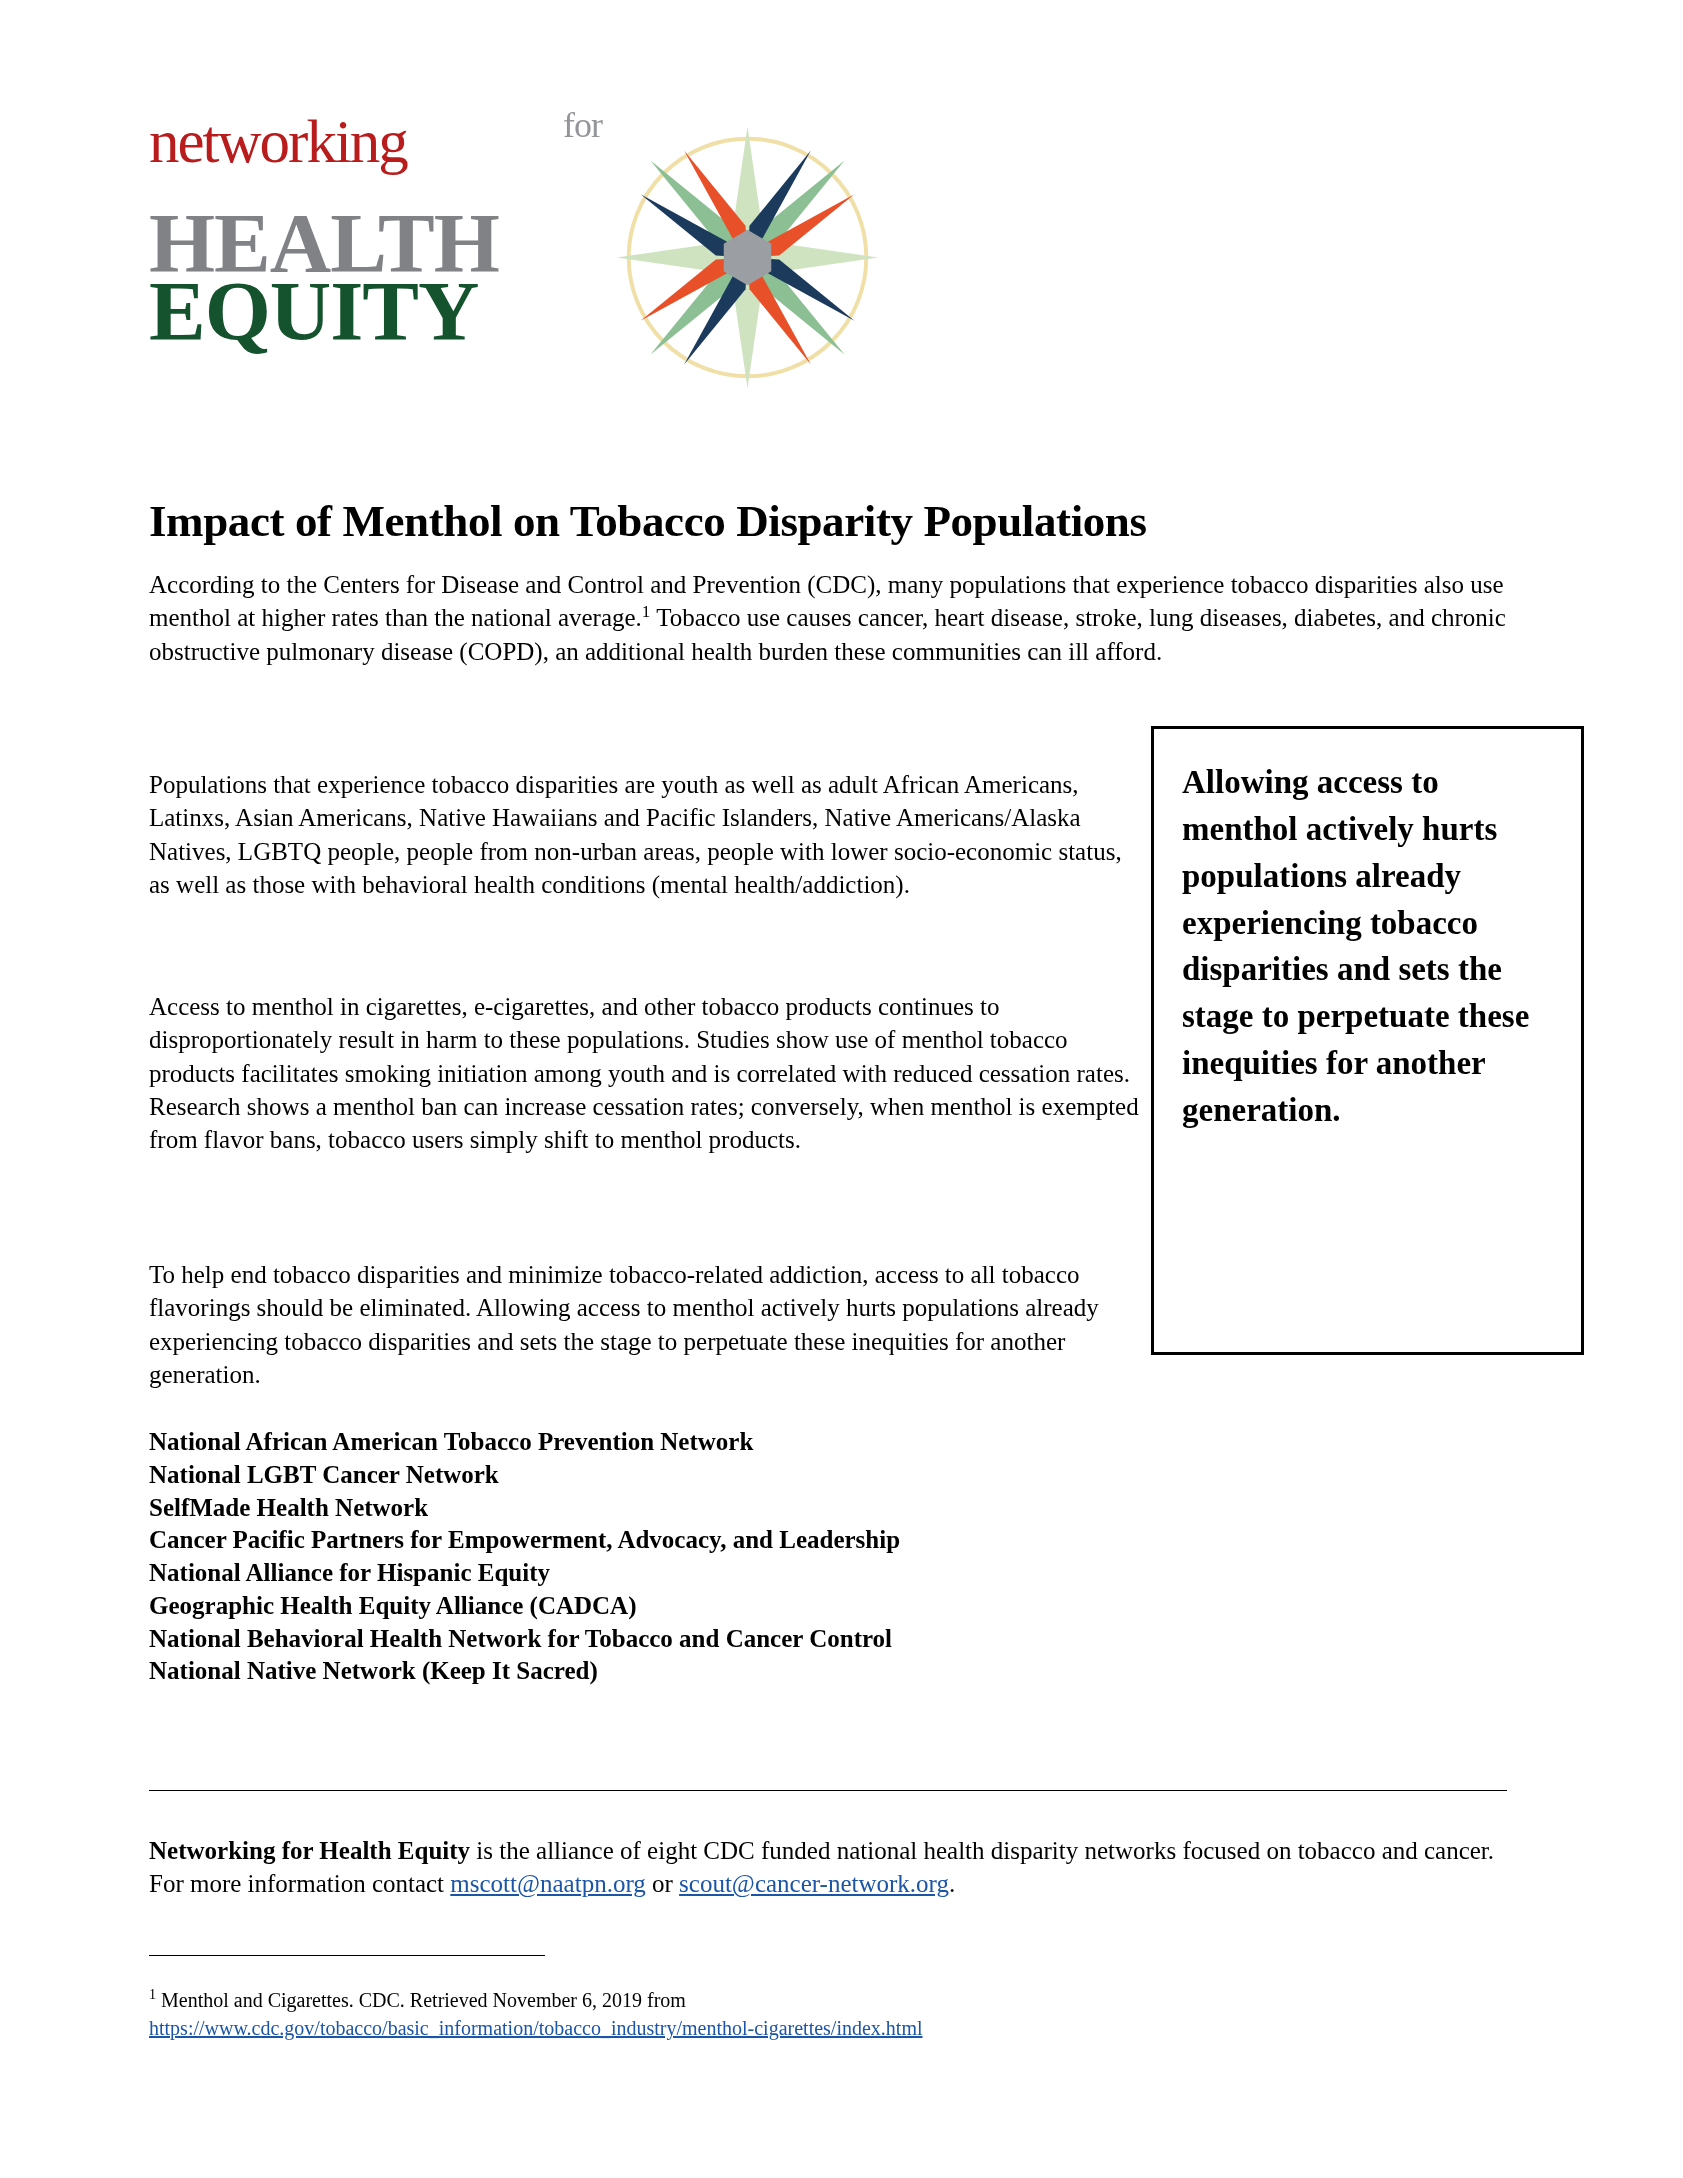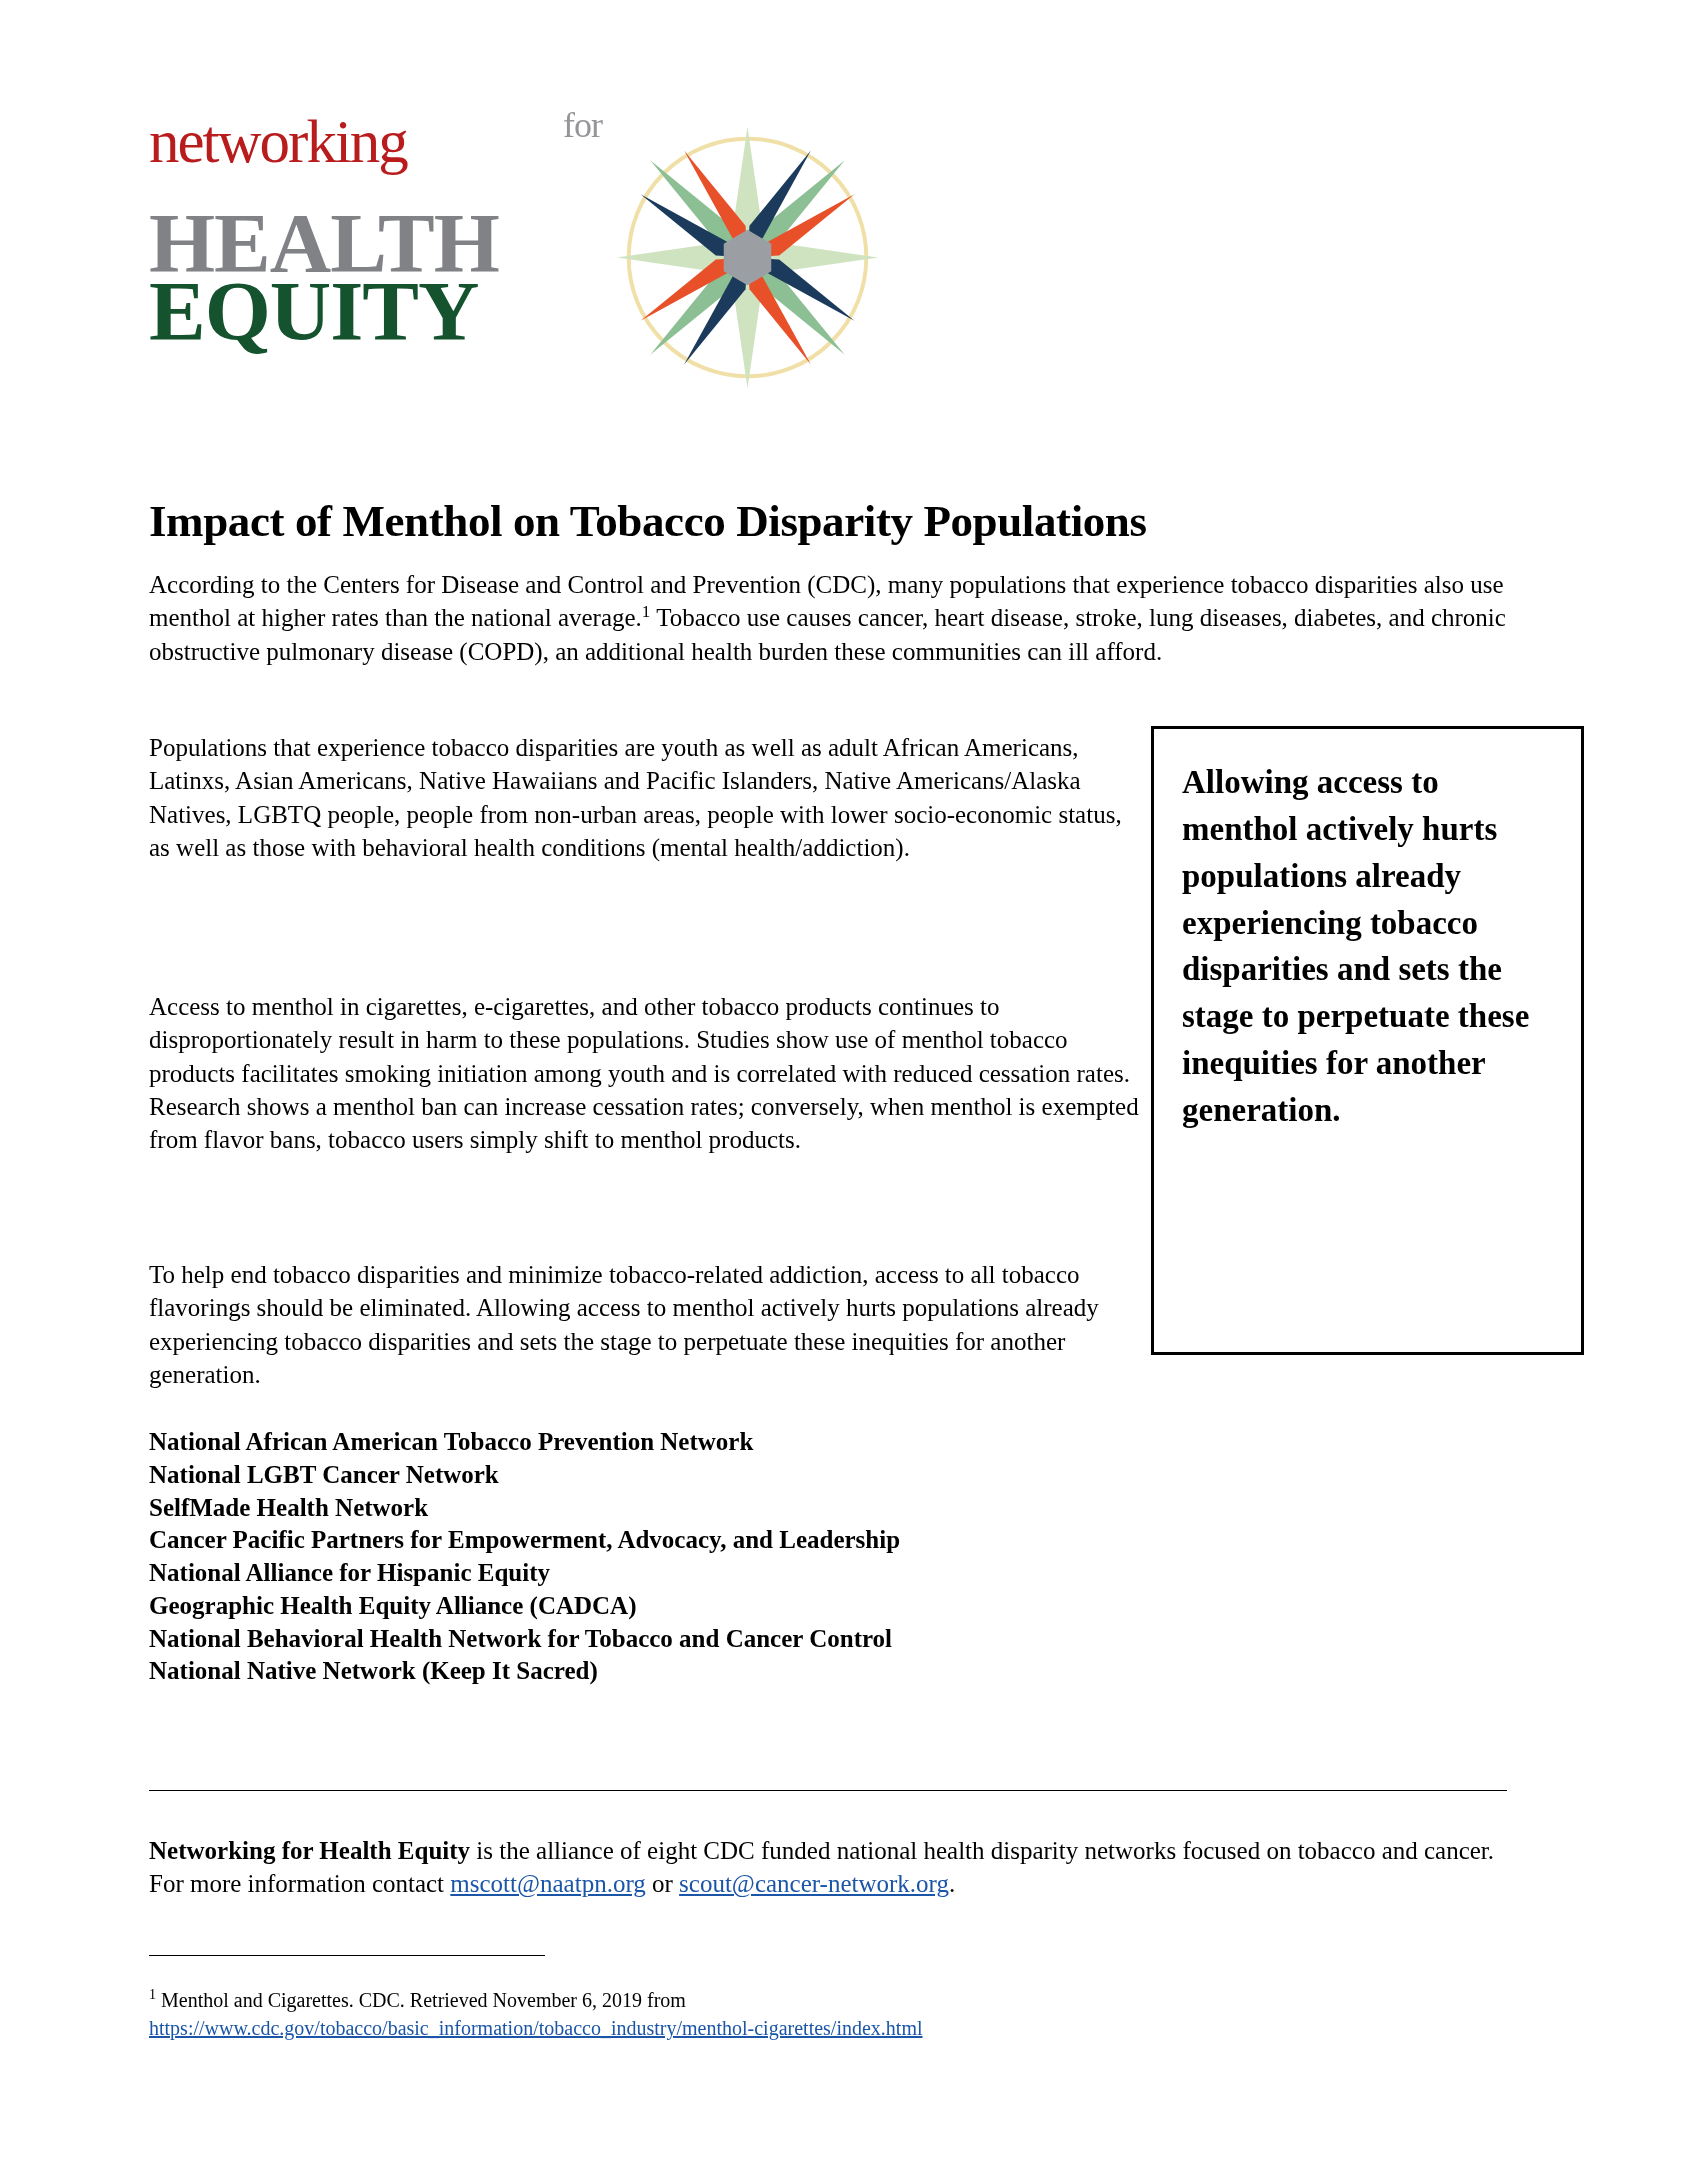--- a/index.html
+++ b/index.html
@@ -91,21 +91,21 @@
   }
 
   
   .para {
     position: absolute;
     font-size: 25px;
     line-height: 1.33;
     text-align: left;
   }
   #p1 { left: 149px; top: 543px; width: 1386px; }
-  #p2 { left: 149px; top: 706px; width: 975px; }
+  #p2 { left: 149px; top: 743px; width: 975px; }
   #p3 { left: 149px; top: 965px; width: 1000px; }
   #p4 { left: 149px; top: 1233px; width: 980px; }
 
   sup.fn { font-size: 17px; vertical-align: super; }
 
   
   .pullquote {
     position: absolute;
     left: 1151px;
     top: 726px;

